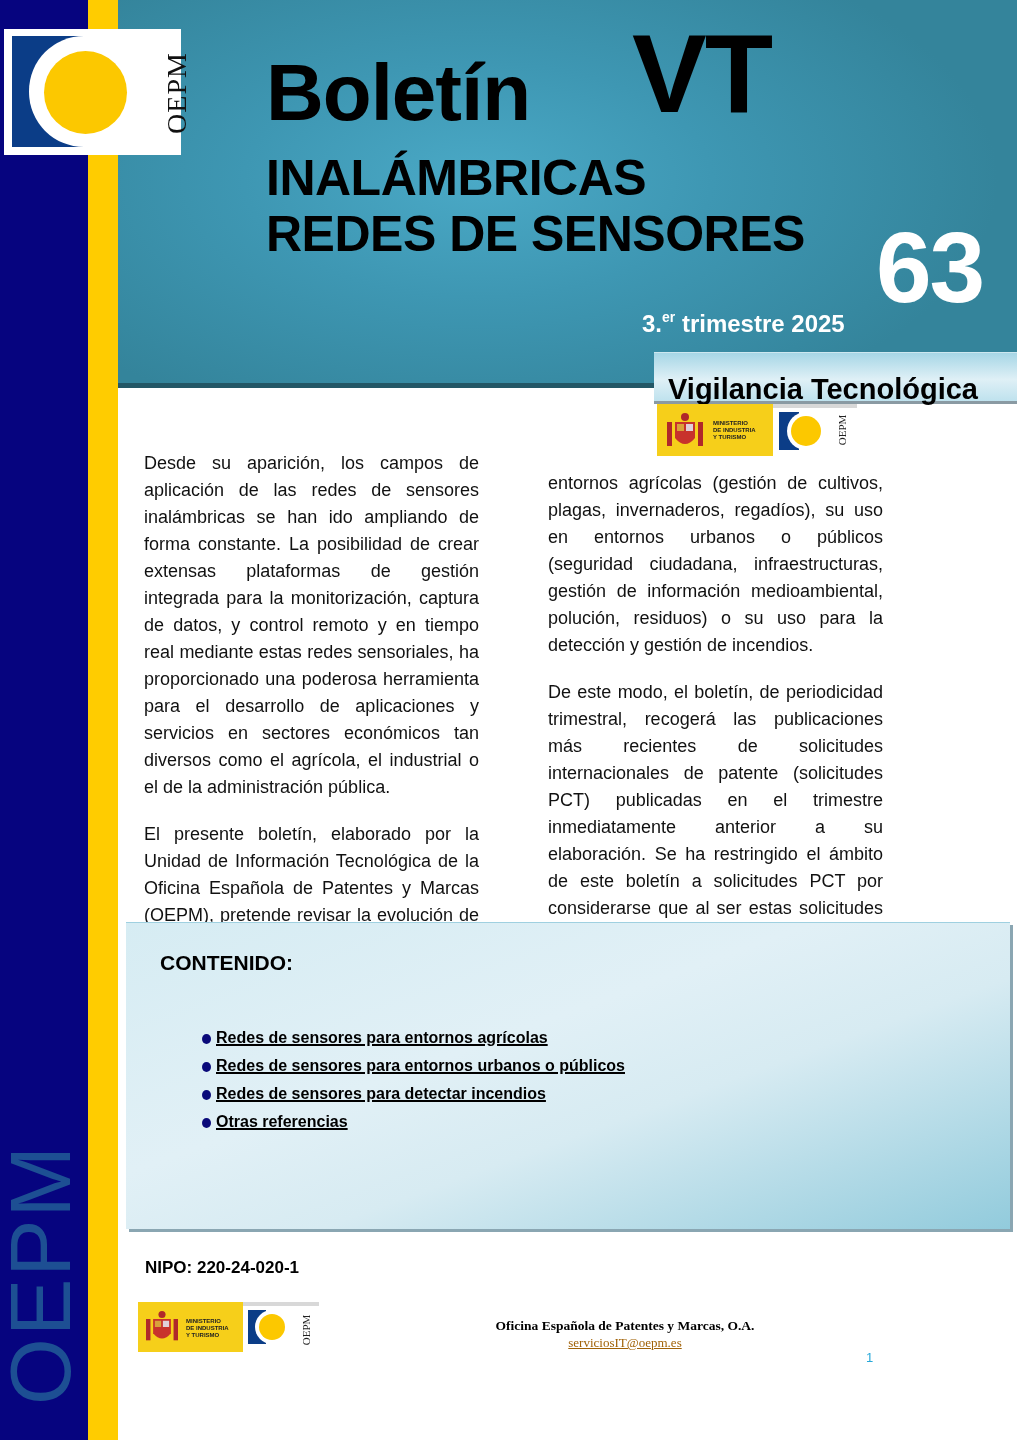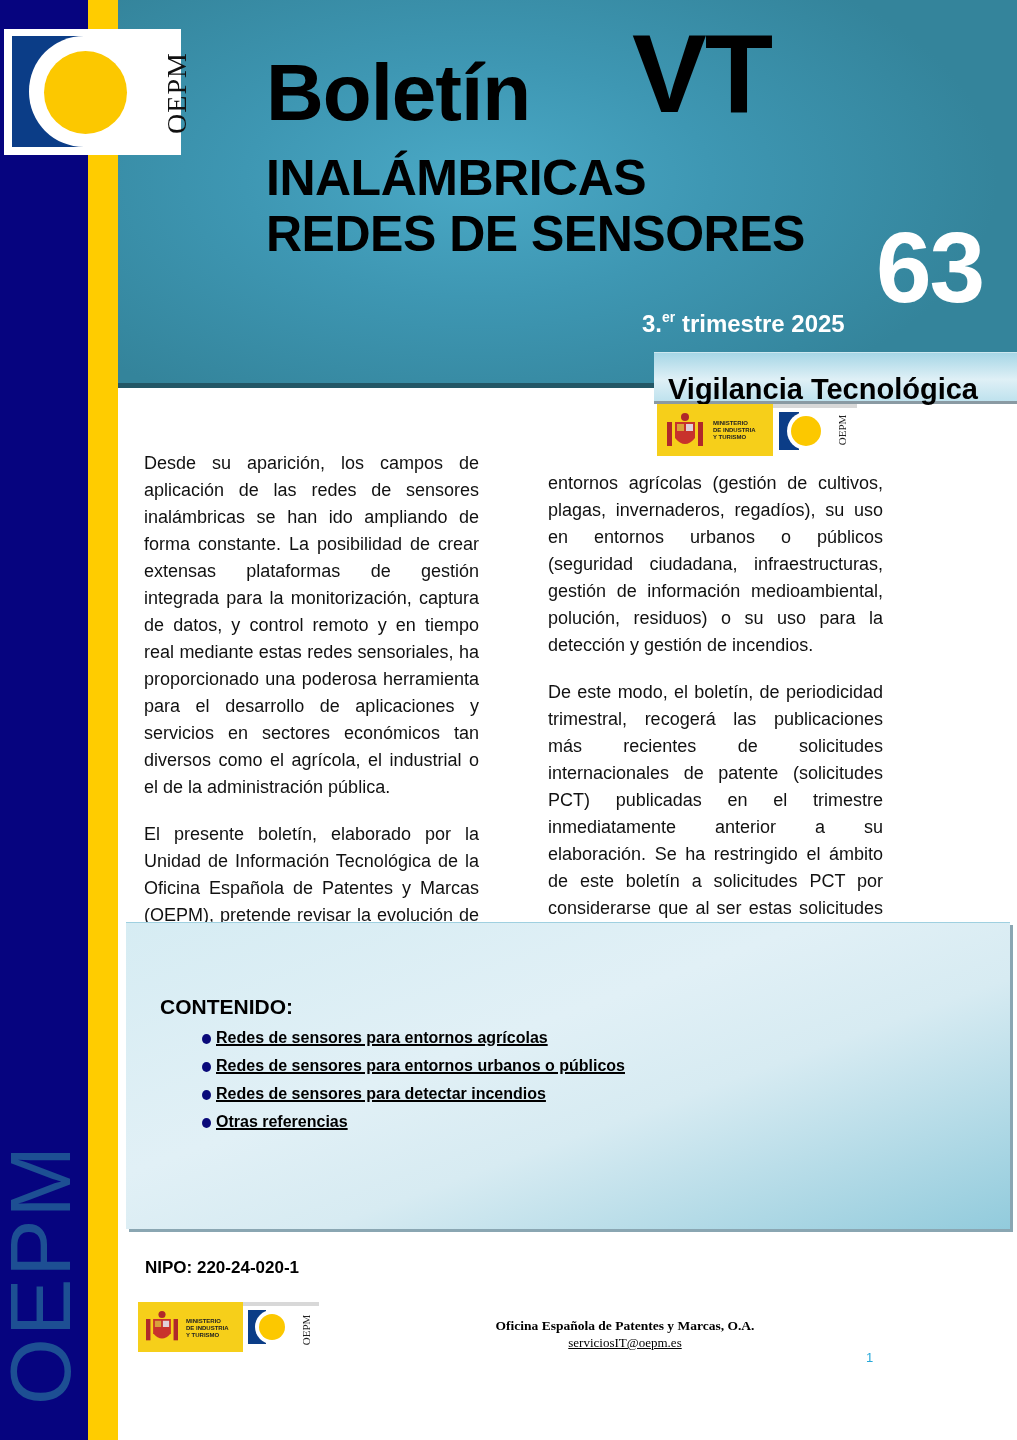--- a/index.html
+++ b/index.html
@@ -48,30 +48,30 @@
   
   .col { position:absolute; font-size:18px; line-height:27px; text-align:justify; color:#111; }
   .col p { margin:0 0 19.8px 0; }
   .col-left { left:144px; top:450px; width:335px; }
   .col-right { left:548px; top:470px; width:335px; }
 
   
   .contents { position:absolute; left:126px; top:922px; width:884px; height:306px;
     background: linear-gradient(160deg, #d6ecf3 0%, #e1f0f6 40%, #d7ebf2 60%, #92cbdc 100%);
     border-top:1px solid #9fd0e0; box-shadow:3px 3px 0 #8aa6b2; }
-  .contents-title { position:absolute; left:34px; top:28px; font-size:21px; font-weight:bold;margin-top:44px; }
+  .contents-title { position:absolute; left:34px; top:28px; font-size:21px; font-weight:bold; }
   .contents-list { position:absolute; left:76px; top:106px; margin:0; padding:0; list-style:none; }
   .contents-list li { position:relative; height:28px; }
   .bullet { position:absolute; left:0; top:5px; width:9px; height:10px; border-radius:50%; background:#0a0a7a; }
   .contents-list a { position:absolute; left:14px; top:0; font-size:16px; font-weight:bold; color:#000; text-decoration:underline; text-decoration-thickness:2px; white-space:nowrap; }
 
   .nipo { position:absolute; left:145px; top:1258px; font-size:17px; font-weight:bold; }
   .footer-org { position:absolute; left:440px; top:1318px; width:370px; text-align:center; font-family:"Liberation Serif", serif; font-size:13.5px; font-weight:bold; }
   .footer-mail { position:absolute; left:440px; top:1335px; width:370px; text-align:center; font-family:"Liberation Serif", serif; font-size:13px; }
-  .footer-mail a { color:#000000; text-decoration:underline; }
+  .footer-mail a { color:#a16207; text-decoration:underline; }
   .page-number { position:absolute; left:866px; top:1350px; font-size:13px; color:#28a8d8; }
 </style>
 </head>
 <body>
 
 <div class="stripe-blue"></div>
 <div class="stripe-yellow"></div>
 <div class="side-oepm">OEPM</div>
 
 <div class="header"></div>

